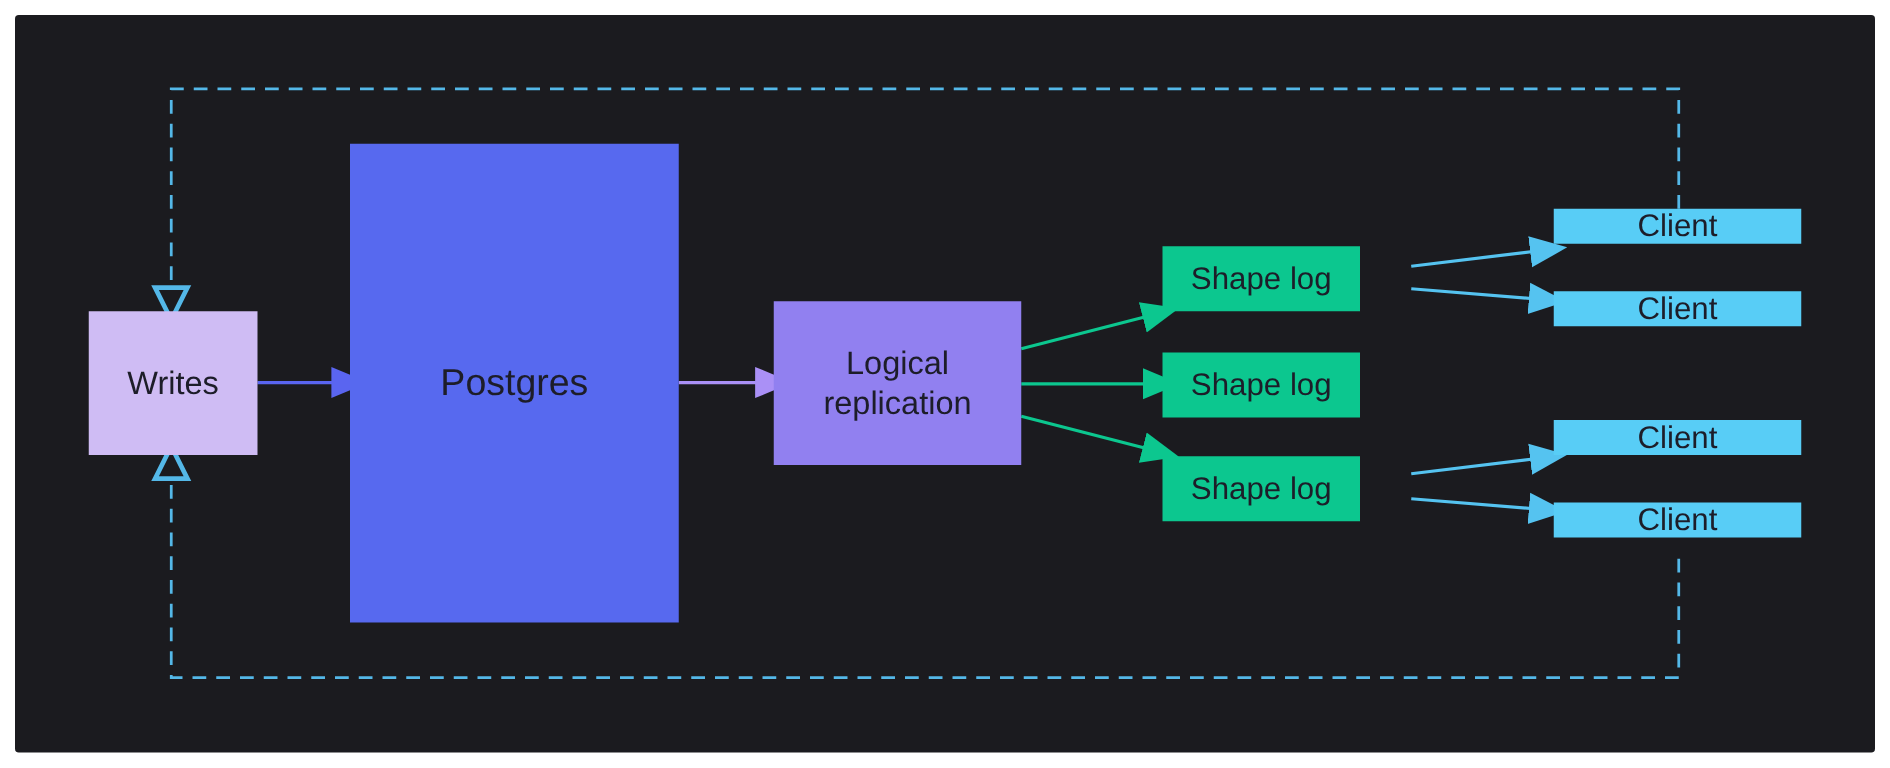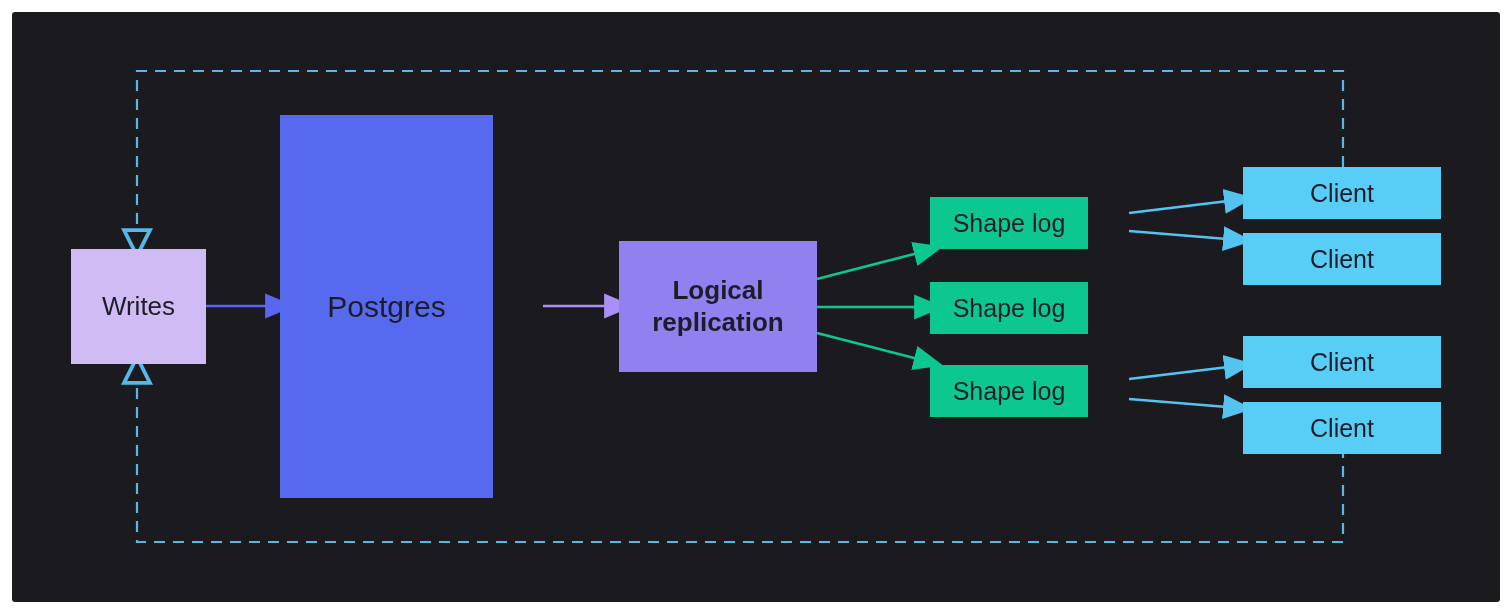--- a/index.html
+++ b/index.html
@@ -19,25 +19,25 @@
     position:absolute;left:12px;top:12px;width:1488px;height:590px;
     background:var(--panel-bg);border-radius:3px;
   }
   svg.overlay{position:absolute;left:0;top:0;width:1488px;height:590px;display:block;}
   .node{
     position:absolute;display:flex;align-items:center;justify-content:center;
     color:var(--text-dark);text-align:center;
   }
   .node span{display:block;}
   .node-writes{left:59px;top:237px;width:135px;height:115px;background:var(--writes-bg);font-size:26px;}
-  .node-postgres{left:268px;top:103px;width:213px;height:383px;background:var(--postgres-bg);font-size:30px;}
-  .node-logical{left:607px;top:229px;width:198px;height:131px;background:var(--logical-bg);font-size:26px;line-height:1.22;padding:0 14px;font-weight:bold;}
+  .node-postgres{left:268px;top:103px;width:263px;height:383px;background:var(--postgres-bg);font-size:30px;}
+  .node-logical{left:607px;top:229px;width:198px;height:131px;background:var(--logical-bg);font-size:26px;line-height:1.22;padding:0 14px;}
   .node-shape{width:158px;height:52px;background:var(--shape-log-bg);font-size:25px;left:918px;}
   .shape-1{top:185px;} .shape-2{top:270px;} .shape-3{top:353px;}
-  .node-client{width:198px;height:52px;background:var(--client-bg);font-size:25px;left:1231px;}
+  .node-client{width:198px;height:28px;background:var(--client-bg);font-size:25px;left:1231px;}
   .client-1{top:155px;} .client-2{top:221px;} .client-3{top:324px;} .client-4{top:390px;}
   .solid-line{fill:none;stroke-width:2.6px;}
   .l-blue{stroke:var(--arrow-blue);} .l-purple{stroke:var(--arrow-purple);}
   .l-green{stroke:var(--arrow-green);} .l-cyan{stroke:var(--arrow-cyan);}
   .dashed-line{fill:none;stroke:var(--dashed-line);stroke-width:2.2px;stroke-dasharray:11 8;}
   .head-blue{fill:var(--arrow-blue);} .head-purple{fill:var(--arrow-purple);}
   .head-green{fill:var(--arrow-green);} .head-cyan{fill:var(--arrow-cyan);}
   .head-hollow{fill:var(--panel-bg);stroke:var(--dashed-line);stroke-width:1.6px;}
 </style>
 </head>

